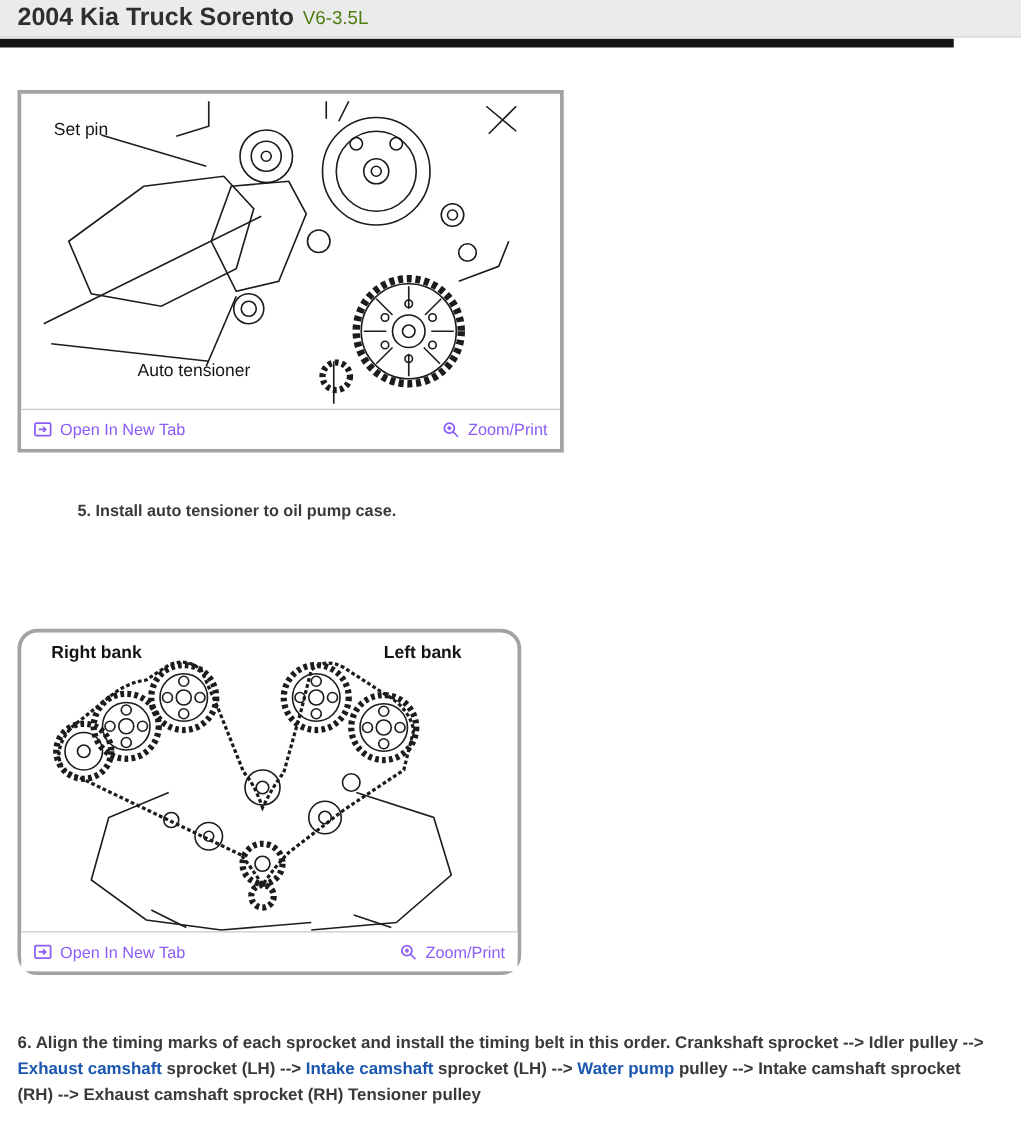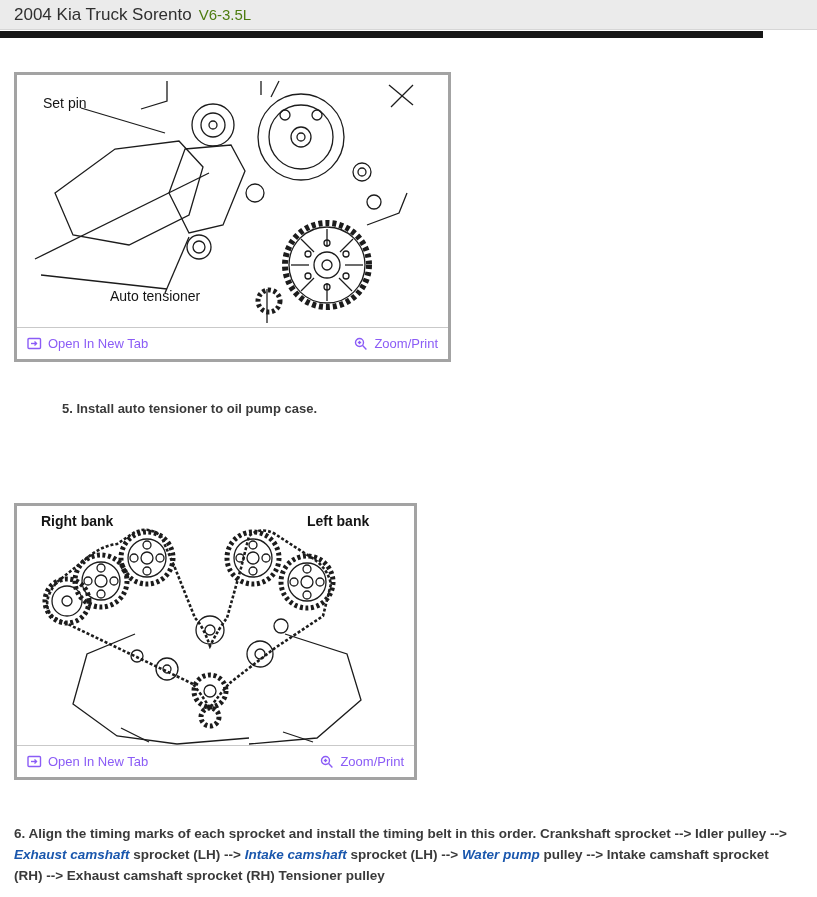--- a/index.html
+++ b/index.html
@@ -2,44 +2,44 @@
 <html><head>
 <meta charset="utf-8">
 <style>
   * { box-sizing: border-box; }
   html,body { margin:0; padding:0; background:#fff; }
   body { font-family:"Liberation Sans", sans-serif; }
   .page { position:relative; width:817px; height:897px; background:#ffffff; overflow:hidden; }
 
   .header { position:absolute; top:0; left:0; right:0; height:30px; background:#ebebeb;
             border-bottom:1px solid #d6d6d6; display:flex; align-items:center; padding-left:14px; }
-  .header .title { font-size:17px; font-weight:normal; color:#2f2f2f; }
+  .header .title { font-size:20px; font-weight:bold; color:#2f2f2f; }
   .header .subtitle { font-size:15px; color:#4d7c0f; margin-left:7px; }
   .darkbar { position:absolute; top:31px; left:0; width:763px; height:7px; background:#161616; }
 
   .card { position:absolute; background:#fff; border:3px solid #a3a3a3; }
   .card1 { left:14px; top:72px; width:437px; height:290px; }
-  .card2 { left:14px; top:503px; width:403px; height:277px; }
+  .card2 { left:14px; top:503px; width:403px; height:277px;border-radius:16px; }
   .card-footer { position:absolute; left:0; right:0; bottom:0; height:32px; border-top:1px solid #c9c9c9;
                  display:flex; align-items:center; justify-content:space-between; padding:0 10px; background:#fff; }
   .flink { display:flex; align-items:center; gap:6px; color:#8b5cf6; text-decoration:none; font-size:13px; }
   .flink svg { stroke:currentColor; fill:none; stroke-width:1.4; }
 
   svg.diagram { display:block; stroke:#1c1c1c; fill:none; stroke-width:1.3; }
   svg.diagram text { fill:#141414; stroke:none; font-size:14px; font-family:"Liberation Sans", sans-serif; }
   svg.diagram .bold { font-weight:bold; }
   .teeth  { fill:none; stroke:#1c1c1c; stroke-width:6; stroke-dasharray:4 3; }
   .teeth2 { fill:none; stroke:#1c1c1c; stroke-width:5; stroke-dasharray:3 2.6; }
   .belt   { fill:none; stroke:#1c1c1c; stroke-width:2.6; stroke-dasharray:3 2; }
 
   .step { position:absolute; font-size:13px; font-weight:bold; color:#3a3a3a; }
   #step5 { left:18px; top:401px;margin-left:44px; }
   #note  { left:28px; top:443px; }
   #step6 { left:14px; top:823px; width:778px; font-size:13.5px; line-height:21px; }
-  #step6 a { color:#1a57ad; text-decoration:none; font-weight:bold;font-style:italic; }
+  #step6 a { color:#1a57ad; text-decoration:none; font-weight:bold; }
 </style>
 </head>
 <body>
 
 <div class="page">
 
   <div class="header">
     <span class="title">2004 Kia Truck Sorento</span>
     <span class="subtitle">V6-3.5L</span>
   </div>

